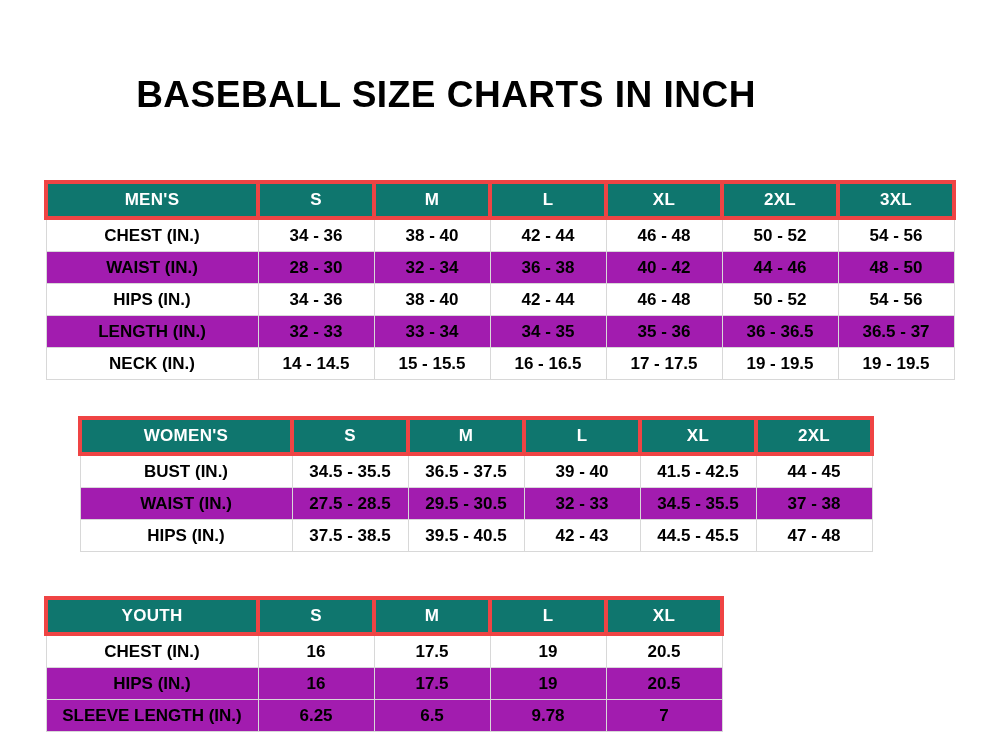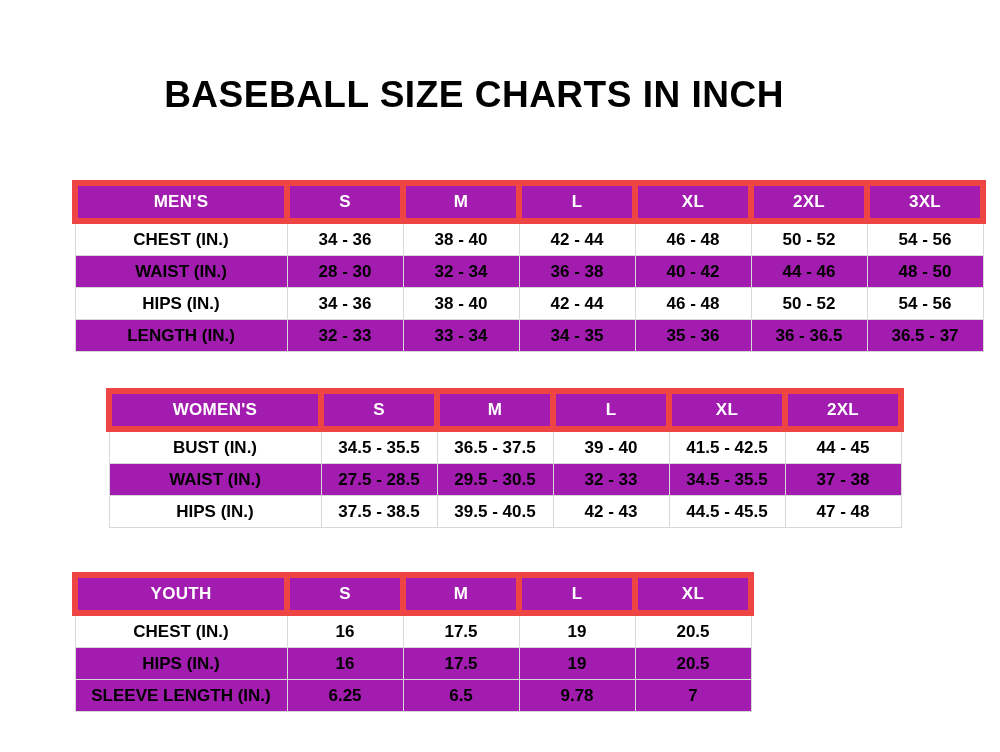--- a/index.html
+++ b/index.html
@@ -11,21 +11,20 @@
     height: 752px;
     background: #ffffff;
     font-family: "Liberation Sans", sans-serif;
     color: #000000;
     overflow: hidden;
   }
   .page {
     position: relative;
     width: 892px;
     height: 752px;
-    padding-left: 28px;
   }
   .title {
     text-align: center;
     font-size: 37px;
     font-weight: bold;
     letter-spacing: 0.5px;
     margin: 0;
     padding-top: 74px;
     color: #000;
   }
@@ -45,23 +44,23 @@
   table.size-table td, table.size-table th {
     border: 1px solid #d8d8d8;
     text-align: center;
     height: 31px;
     padding: 0 2px;
     background: #ffffff;
     white-space: nowrap;
   }
 
   table.size-table thead th {
-    background: #a21caf;
+    background: #0f766e;
     color: #ffffff;
-    border: 6px solid #ef4444;
+    border: 4px solid #ef4444;
     height: 32px;
     font-size: 17px;
     letter-spacing: 0.3px;
     text-align: center;
   }
 
   table.size-table tbody tr.alt td {
     background: #a21caf;
   }
 
@@ -146,20 +145,29 @@
         </tr>
         <tr class="alt">
           <td class="row-label">LENGTH (IN.)</td>
           <td>32 - 33</td>
           <td>33 - 34</td>
           <td>34 - 35</td>
           <td>35 - 36</td>
           <td>36 - 36.5</td>
           <td>36.5 - 37</td>
         </tr>
+        <tr>
+          <td class="row-label">NECK (IN.)</td>
+          <td>14 - 14.5</td>
+          <td>15 - 15.5</td>
+          <td>16 - 16.5</td>
+          <td>17 - 17.5</td>
+          <td>19 - 19.5</td>
+          <td>19 - 19.5</td>
+        </tr>
       </tbody>
     </table>
 
     <table class="size-table" id="table-womens">
       <colgroup>
         <col class="c0">
           <col class="cx">
           <col class="cx">
           <col class="cx">
           <col class="cx">

